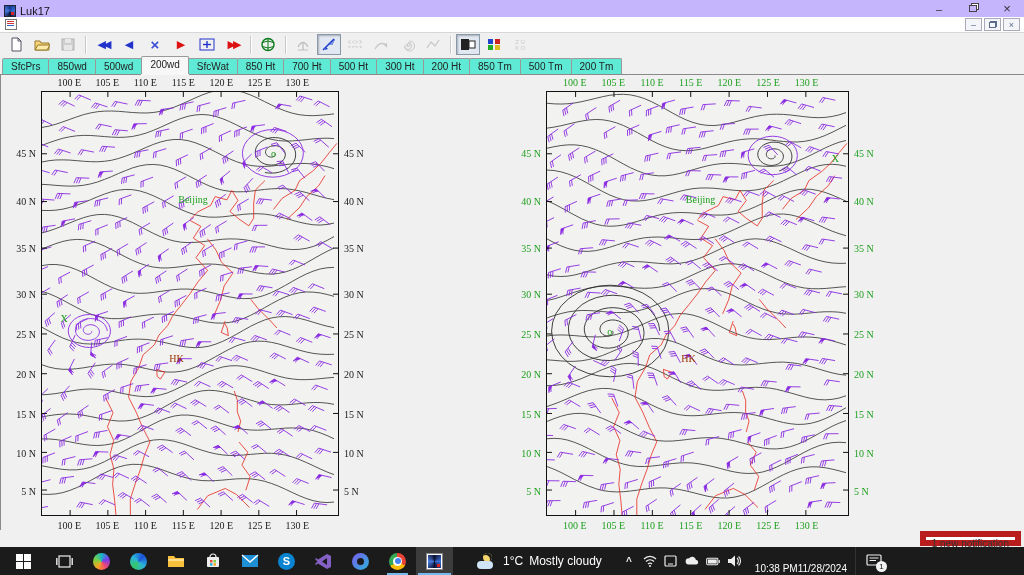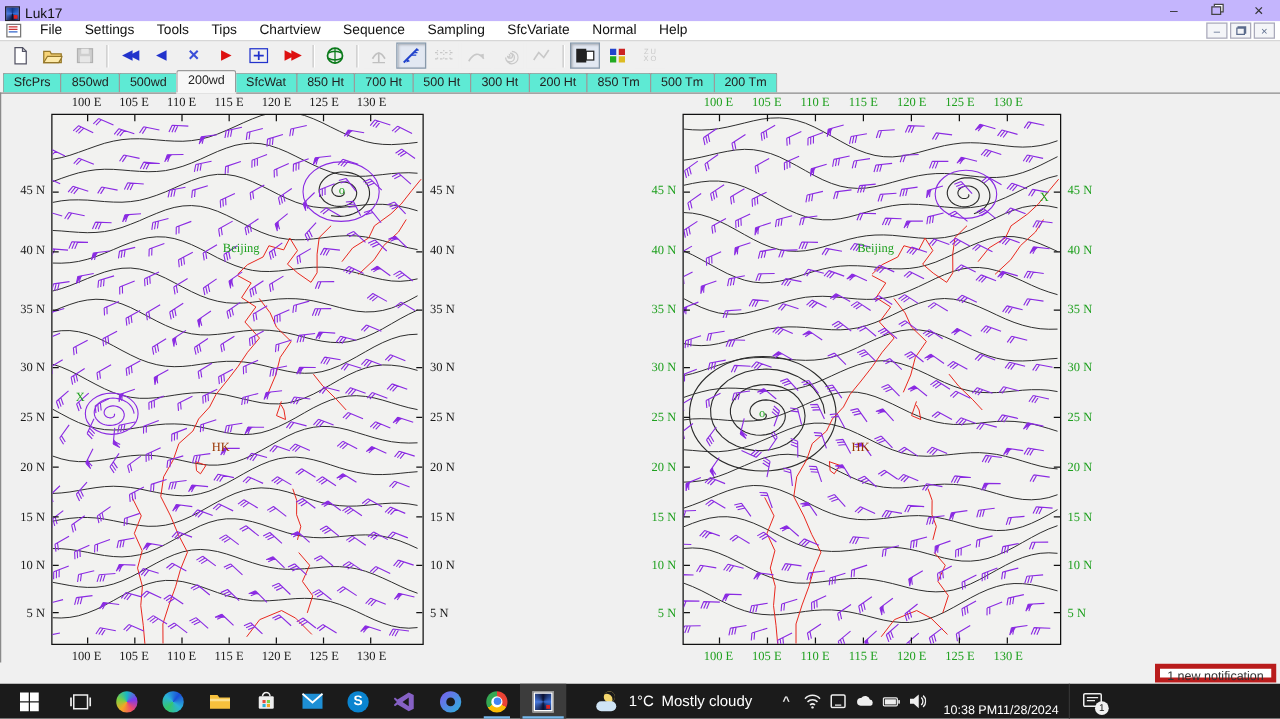--- a/index.html
+++ b/index.html
@@ -56,21 +56,21 @@
   .map-wrap svg.mapsvg { position:absolute; left:0; top:0; width:100%; height:100%;
     border:1px solid #111; background:#f2f2f0; }
   .axis-label { position:absolute; font-family:"Liberation Serif", serif; font-size:10px; white-space:nowrap; }
   .marker-label { position:absolute; font-family:"Liberation Serif", serif; font-size:10px; white-space:nowrap; transform:translate(-50%,-50%); }
 
   
   #statusbar { position:absolute; left:0; top:530px; width:1024px; height:17px;
     background:#f0f0f0; border-top:1px solid #9a9a9a; font-size:10px; color:#111;
     display:flex; align-items:center; padding-left:5px; }
   #notif-tooltip { position:absolute; right:3px; top:531px; height:15px; background:#ffffff;
-    border:4px solid #b91c1c; font-size:10px; color:#333; padding:1px 6px; z-index:20; }
+    border:6px solid #b91c1c; font-size:10px; color:#333; padding:1px 6px; z-index:20; }
 
   
   #taskbar { position:absolute; left:0; top:547px; width:1024px; height:28px;
     background:#1b1b1b; display:flex; align-items:stretch; color:#fff; }
   #start-btn { width:46px; display:flex; align-items:center; justify-content:center; }
   .win-logo { display:grid; grid-template-columns:7px 7px; grid-template-rows:7px 7px; gap:1px; }
   .win-logo span { background:#fdfdfd; }
   #search-box { width:205px; background:#ffffff; display:flex; align-items:center; padding:0 6px; gap:6px; }
   #search-box input { border:none; outline:none; flex:1; font-size:12px; color:#333;
     font-family:"Liberation Sans", sans-serif; background:transparent; min-width:0; }
@@ -113,32 +113,20 @@
       <span class="tc-btn">–</span>
       <span class="tc-btn">
           <span class="restore-glyph"></span>
         </span>
       <span class="tc-btn" style="font-size:13px;">×</span>
     </div>
   </div>
 
   <div id="menubar">
     <span class="mdi-doc-ico"></span>
-    <span id="menu-items" style="display: flex;">
-        <span class="menu-item">File</span>
-        <span class="menu-item">Settings</span>
-        <span class="menu-item">Tools</span>
-        <span class="menu-item">Tips</span>
-        <span class="menu-item">Chartview</span>
-        <span class="menu-item">Sequence</span>
-        <span class="menu-item">Sampling</span>
-        <span class="menu-item">SfcVariate</span>
-        <span class="menu-item">Normal</span>
-        <span class="menu-item">Help</span>
-      </span>
     <div id="mdi-controls">
       <span class="mdi-btn">–</span>
       <span class="mdi-btn">
           <span class="mdi-restore"></span>
         </span>
       <span class="mdi-btn">×</span>
     </div>
   </div>
 
   <div id="toolbar">

